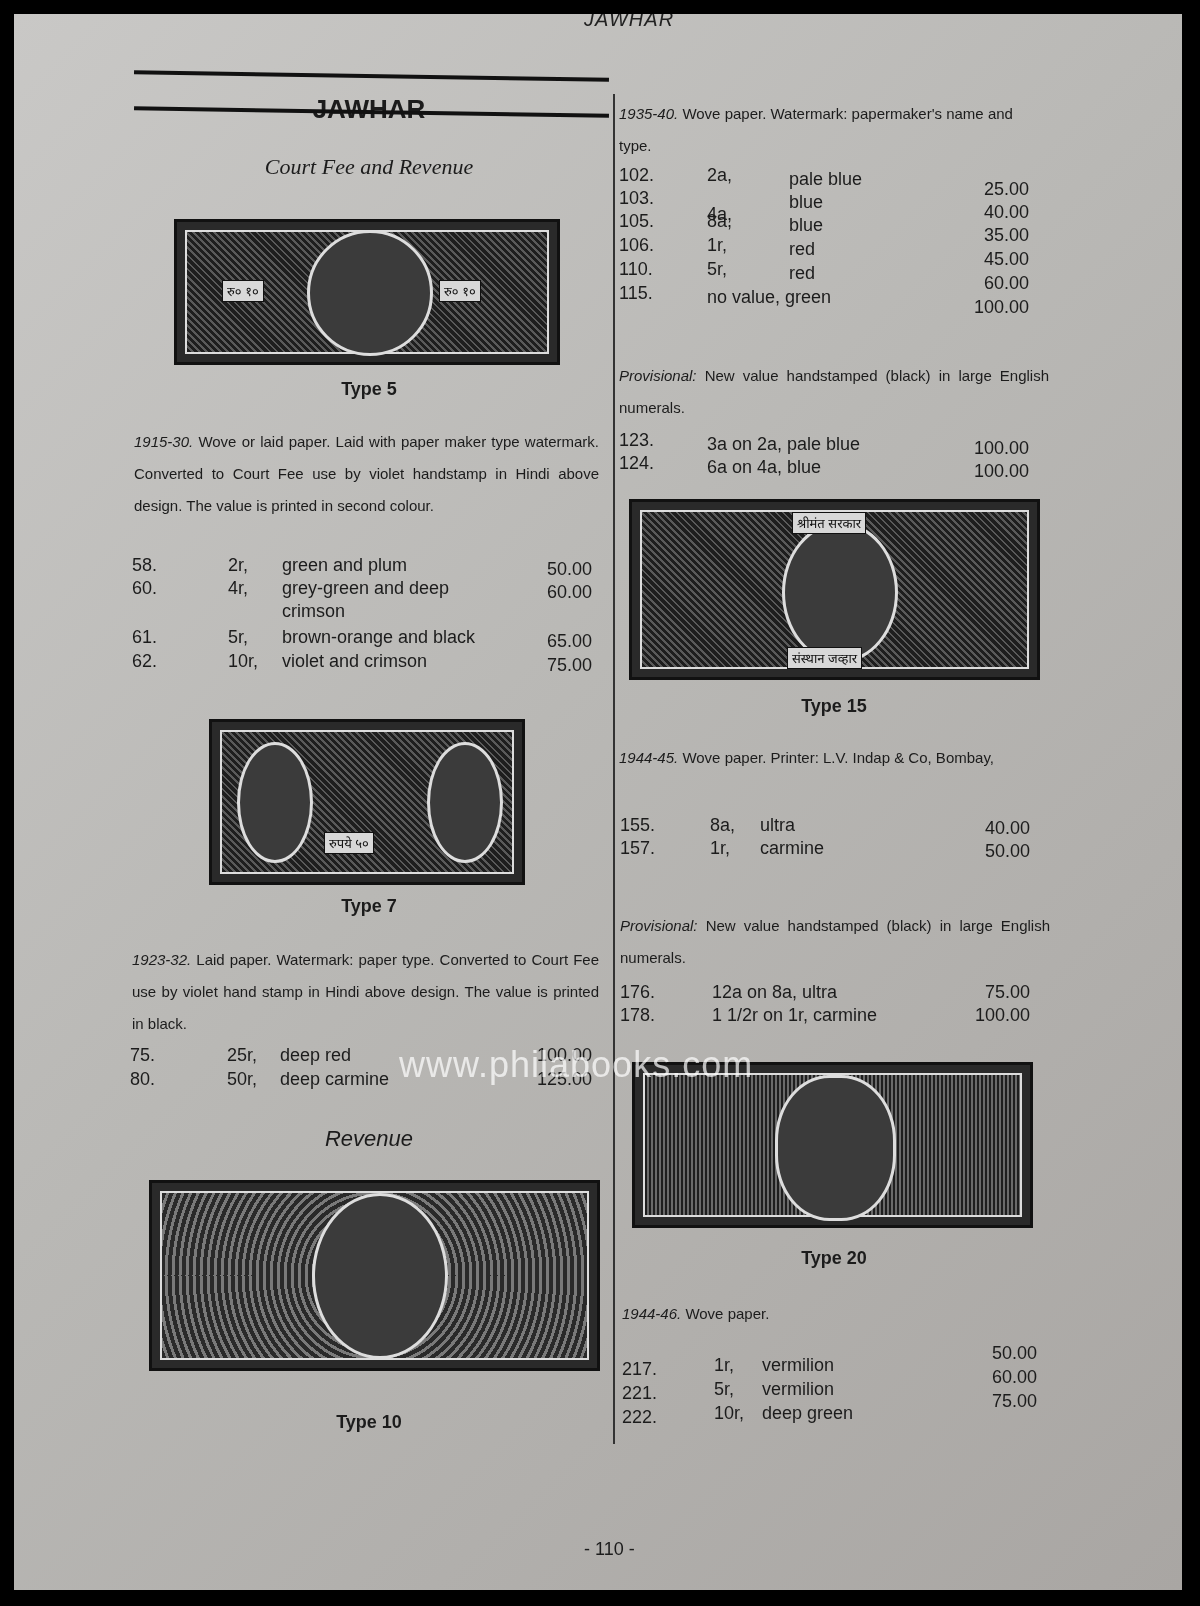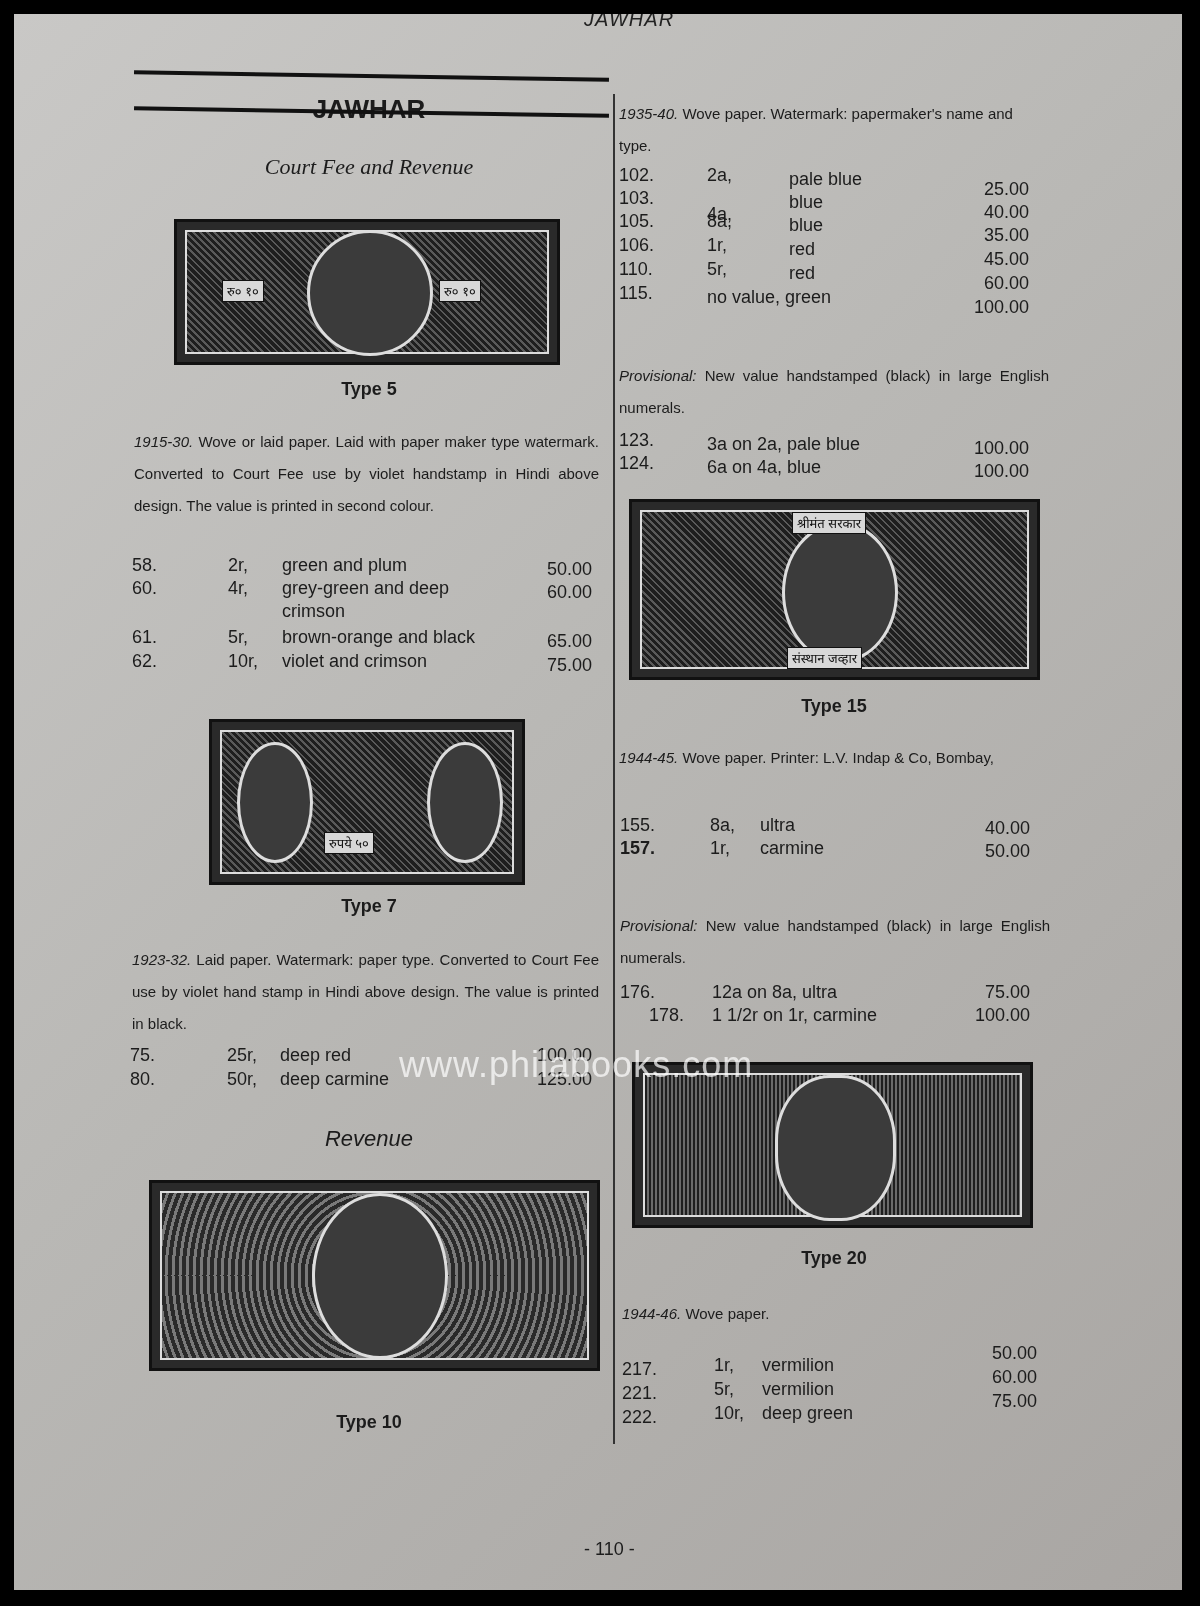--- a/index.html
+++ b/index.html
@@ -181,37 +181,37 @@
     <span class="yr">1944-45.</span>
     <span>Wove paper. Printer: L.V. Indap &amp; Co, Bombay,</span>
   </div>
   <div class="row" style="left:606px;top:800px;width:410px;">
     <span style="left:0;">155.</span>
     <span style="left:90px;">8a,</span>
     <span style="left:140px;">ultra</span>
     <span class="price" style="right:0;top:3px;">40.00</span>
   </div>
   <div class="row" style="left:606px;top:823px;width:410px;">
-    <span style="left:0;font-weight:bold;">157.</span>
+    <span style="left:0;">157.</span>
     <span style="left:90px;">1r,</span>
     <span style="left:140px;">carmine</span>
     <span class="price" style="right:0;top:3px;">50.00</span>
   </div>
 
   <div class="para" style="left:606px;width:430px;top:896px;">
     <span class="yr">Provisional:</span>
     <span>New value handstamped (black) in large English numerals.</span>
   </div>
   <div class="row" style="left:606px;top:967px;width:410px;">
     <span style="left:0;">176.</span>
     <span style="left:92px;">12a on 8a,   ultra</span>
     <span class="price" style="right:0;">75.00</span>
   </div>
   <div class="row" style="left:606px;top:990px;width:410px;">
-    <span style="left:0;margin-left:29px;">178.</span>
+    <span style="left:0;">178.</span>
     <span style="left:92px;">1 1/2r on 1r, carmine</span>
     <span class="price" style="right:0;">100.00</span>
   </div>
 
   <div class="stamp" style="left:618px;top:1048px;width:395px;height:160px;">
     <div class="inner" style="background:repeating-linear-gradient(90deg,#1e1e1e 0 2px,#6a6a6a 2px 4px);"></div>
     <div class="oval" style="left:140px;top:10px;width:115px;height:140px;border-radius:45%;"></div>
   </div>
   <div class="caption" style="left:605px;width:430px;top:1234px;">Type 20</div>
 

